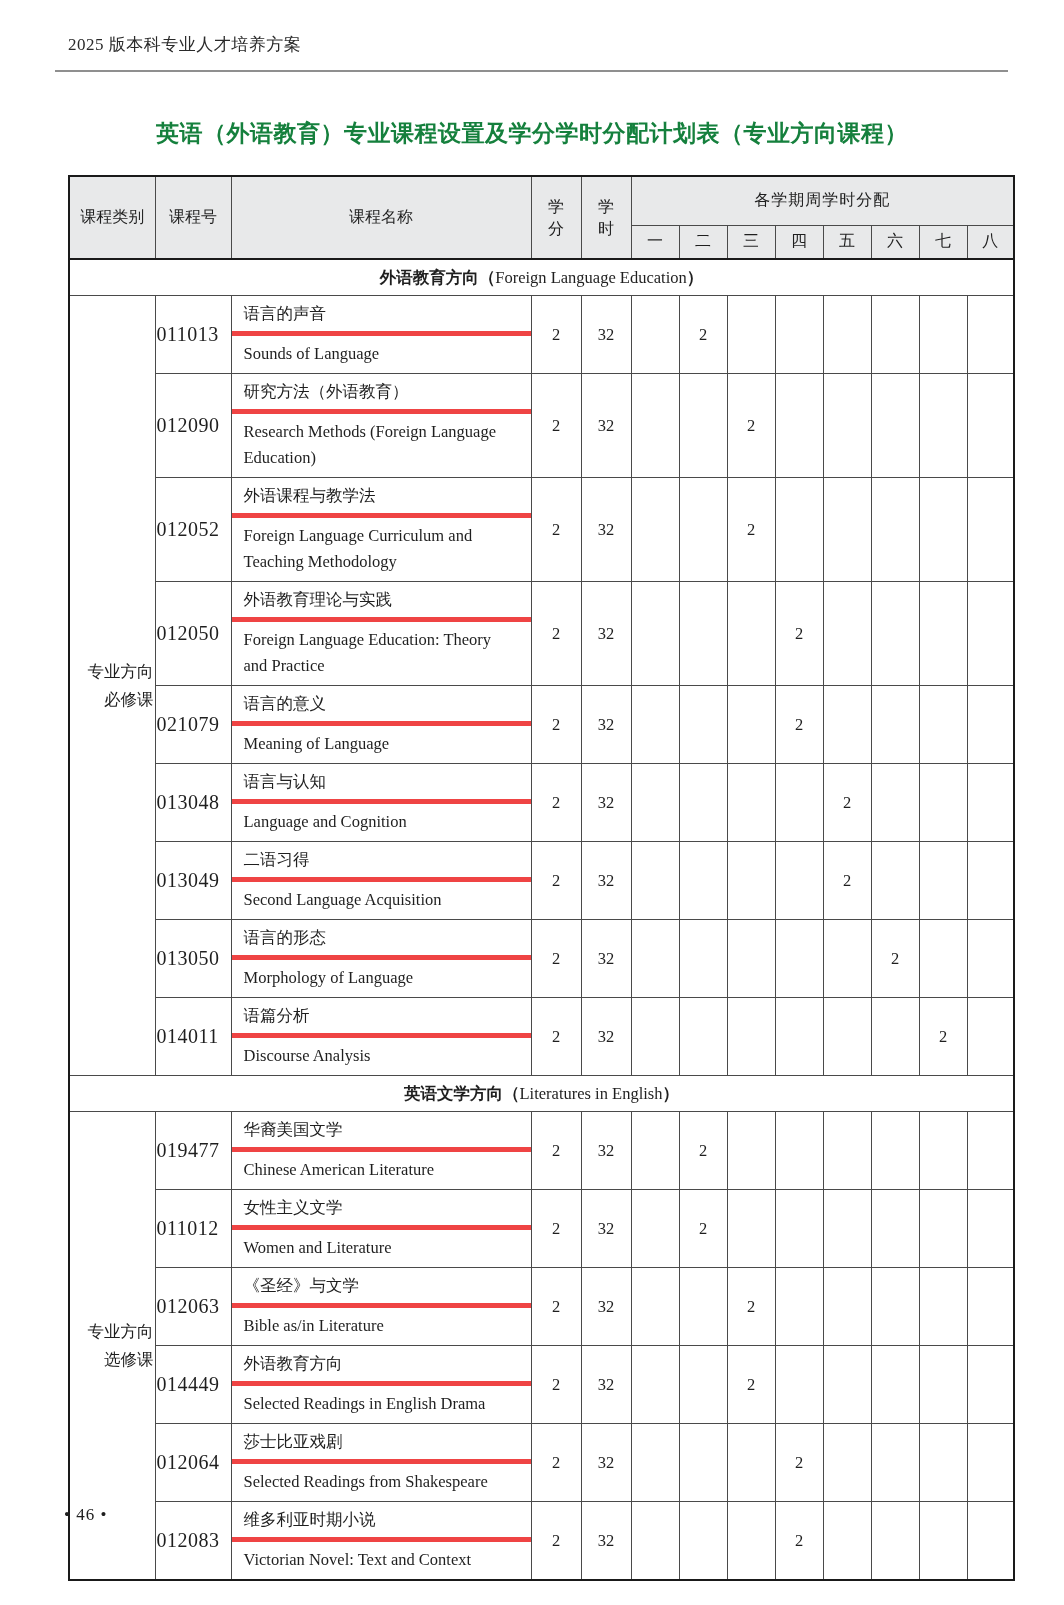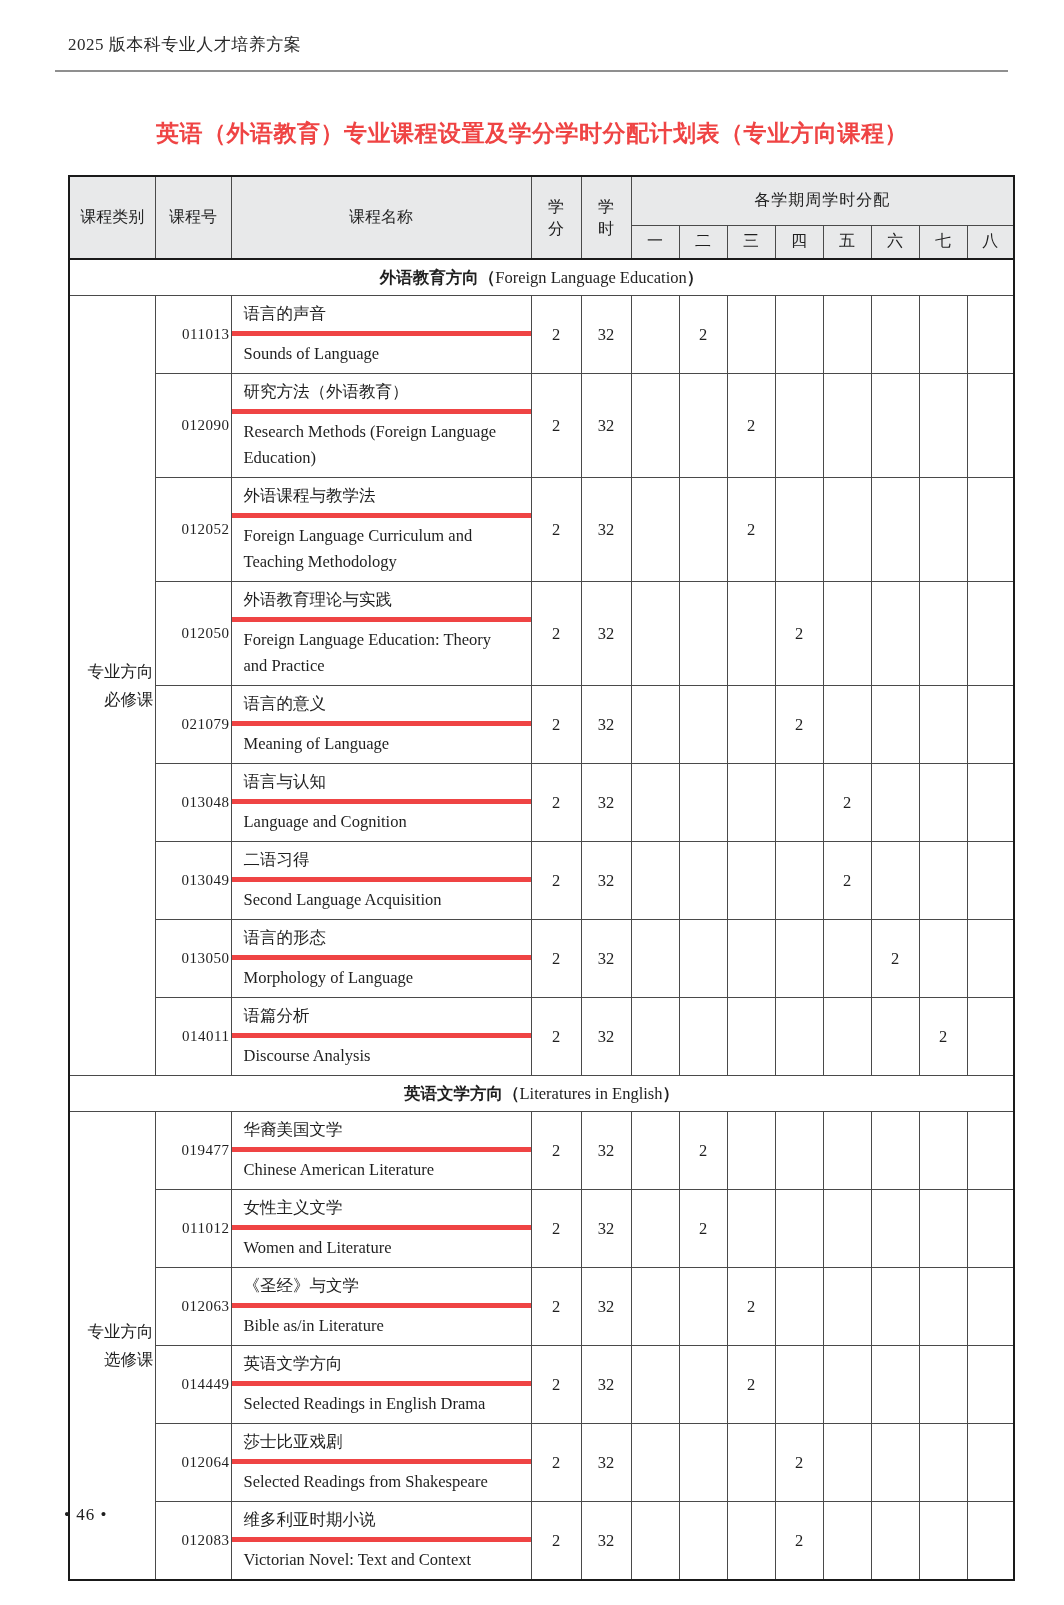--- a/index.html
+++ b/index.html
@@ -17,21 +17,21 @@
   .page-header {
     position: absolute; left: 68px; top: 33px;
     font-size: 17px; letter-spacing: 0.5px; color: #2a2a2a;
   }
   .page-header-rule {
     position: absolute; left: 55px; top: 70px;
     width: 953px; height: 2px; background: #8f8f8f;
   }
   .page-title {
     position: absolute; left: 0; top: 118px; width: 1064px;
-    text-align: center; font-size: 23px; font-weight: bold; color: #ef4444;
+    text-align: center; font-size: 23px; font-weight: bold; color: #15803d;
     font-family: "Liberation Sans", "DejaVu Sans", sans-serif;
     letter-spacing: 0.5px;
   }
 
   table.curriculum {
     position: absolute; left: 68px; top: 175px;
     width: 945px; border-collapse: collapse; table-layout: fixed;
     border: 2px solid #1a1a1a;
   }
   th, td { border: 1px solid #4a4a4a; vertical-align: middle; }
@@ -44,21 +44,21 @@
   thead tr.sems-row { height: 34px; }
   thead th.span2 { border-bottom: 2px solid #1a1a1a; }
   thead tr.sems-row th { border-bottom: 2px solid #1a1a1a; }
   th.group { letter-spacing: 1px; }
   .vstack { display: inline-block; width: 17px; line-height: 22px; }
 
   td.cat {
     text-align: right; font-size: 16.5px; line-height: 28px;
     white-space: pre-line;
   }
-  td.no { text-align: right; font-size: 15px; letter-spacing: 0.5px; }
+  td.no { text-align: left; font-size: 20px; letter-spacing: 0.5px; }
   td.name { padding: 0; }
   td.name .cn {
     padding: 6px 12px 5px; font-size: 16.5px; line-height: 24px; min-height: 24px;
   }
   td.name .en {
     border-top: 5px solid #ef4444;
     padding: 5px 12px 6px; font-size: 16.5px; line-height: 26px; min-height: 26px;
   }
   td.num, td.sem { text-align: center; font-size: 16.5px; }
 
@@ -330,21 +330,21 @@
           <td class="sem">2</td>
           <td class="sem"></td>
           <td class="sem"></td>
           <td class="sem"></td>
           <td class="sem"></td>
           <td class="sem"></td>
         </tr>
         <tr>
           <td class="no">014449</td>
           <td class="name">
-            <div class="cn">英语文学方向</div>
+            <div class="cn">外语教育方向</div>
             <div class="en">Selected Readings in English Drama</div>
           </td>
           <td class="num">2</td>
           <td class="num">32</td>
           <td class="sem"></td>
           <td class="sem"></td>
           <td class="sem">2</td>
           <td class="sem"></td>
           <td class="sem"></td>
           <td class="sem"></td>

